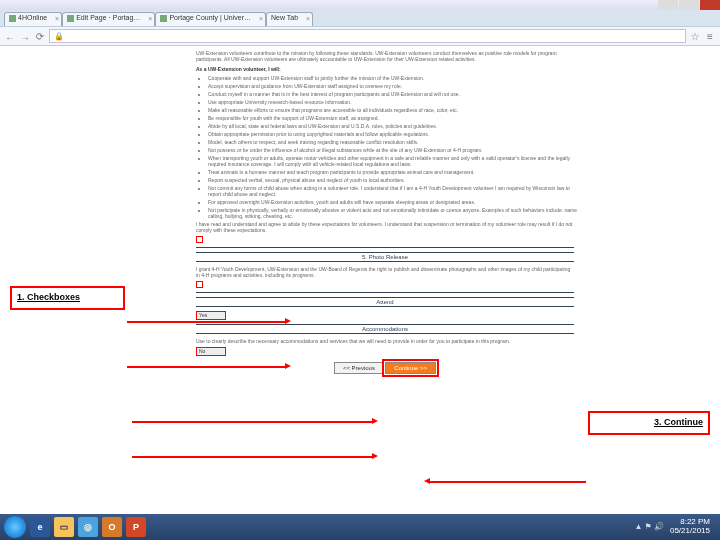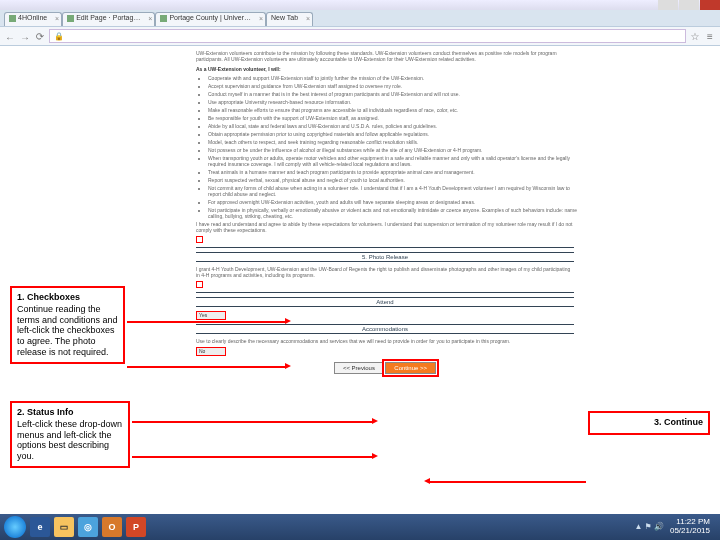--- a/index.html
+++ b/index.html
@@ -32,21 +32,21 @@
   .section-title { text-align:center; font-size:6px; color:#345; border-top:1px solid #345; border-bottom:1px solid #345; margin:4px 6px; padding:1px 0; }
   .cb-line { display:flex; align-items:center; gap:3px; margin:3px 6px; }
   .cb { width:7px; height:7px; border:1px solid red; background:#fff; }
   .sel { width:30px; height:9px; border:1px solid red; background:#eee; font-size:5px; text-align:left; padding-left:2px; display:inline-block; }
   .btn-row { text-align:center; margin:6px 0; }
   .btn-prev { display:inline-block; border:1px solid #888; background:#f3f3f3; color:#333; font-size:6px; padding:2px 8px; }
   .btn-cont { display:inline-block; border:1px solid #888; background:#f47b20; color:#fff; font-size:6px; padding:2px 8px; outline:2px solid red; outline-offset:1px; }
 
   
   .callout { position:absolute; border:2px solid red; background:#fff; padding:4px 5px; font-size:9px; line-height:1.2; }
-  .callout .h { font-weight:bold; margin-bottom:1px; display:block; }
+  .callout .h { font-weight:bold; text-decoration:underline; margin-bottom:1px; display:block; }
   .arrow { position:absolute; height:0; border-top:2px solid red; }
   .arrowhead { position:absolute; width:0; height:0; border-left:6px solid red; border-top:3px solid transparent; border-bottom:3px solid transparent; }
   .arrowhead.left { border-left:none; border-right:6px solid red; }
 
   
   .taskbar { position:absolute; bottom:0; left:0; right:0; height:26px; background:linear-gradient(#3a5a8a,#274168); display:flex; align-items:center; padding:0 4px; }
   .start { width:22px; height:22px; border-radius:50%; background:radial-gradient(circle,#6cf,#06c); }
   .task-icon { width:20px; height:20px; margin-left:4px; background:#3b5d90; border-radius:2px; display:flex; align-items:center; justify-content:center; color:#fff; font-weight:bold; font-size:9px; }
   .tray { margin-left:auto; color:#fff; font-size:8px; text-align:right; line-height:1.1; padding-right:6px; display:flex; align-items:center; gap:6px; }
   .tray-icons { color:#cde; font-size:8px; }
@@ -127,31 +127,26 @@
       </div>
 
     <div class="btn-row">
       <span class="btn-prev">&lt;&lt; Previous</span>
       <span class="btn-cont">Continue &gt;&gt;</span>
     </div>
   </div>
 
   <div class="callout" style="left:10px; top:240px; width:115px;">
     <span class="h">1. Checkboxes</span>
-    <span>Continue reading the terms and conditions and left-click the checkboxes to agree. The photo release is not required.</span>
   </div>
   <div class="arrow" style="left:127px; top:275px; width:158px;"></div>
   <div class="arrowhead" style="left:285px; top:272px;"></div>
   <div class="arrow" style="left:127px; top:320px; width:158px;"></div>
   <div class="arrowhead" style="left:285px; top:317px;"></div>
 
-  <div class="callout" style="left:10px; top:355px; width:120px;">
-    <span class="h">2. Status Info</span>
-    <span>Left-click these drop-down menus and left-click the options best describing you.</span>
-  </div>
   <div class="arrow" style="left:132px; top:375px; width:240px;"></div>
   <div class="arrowhead" style="left:372px; top:372px;"></div>
   <div class="arrow" style="left:132px; top:410px; width:240px;"></div>
   <div class="arrowhead" style="left:372px; top:407px;"></div>
 
   <div class="callout" style="left:588px; top:365px; width:122px;text-align:right;">
     <span class="h">3. Continue</span>
   </div>
   <div class="arrow" style="left:430px; top:435px; width:156px;"></div>
   <div class="arrowhead left" style="left:424px; top:432px;"></div>
@@ -161,17 +156,17 @@
 <div class="taskbar">
   <div class="start"></div>
   <div class="task-icon" style="background:#2b5797;">e</div>
   <div class="task-icon" style="background:#f7c35f;color:#333;">▭</div>
   <div class="task-icon" style="background:#4ca3dd;">◎</div>
   <div class="task-icon" style="background:#d7792b;">O</div>
   <div class="task-icon" style="background:#d24726;">P</div>
   <div class="tray">
     <span class="tray-icons">▲ ⚑ 🔊</span>
     <span>
-      <span>11:22 PM</span><br>
+      <span>8:22 PM</span><br>
       <span>05/21/2015</span>
     </span>
   </div>
 </div>
 
 </body></html>

